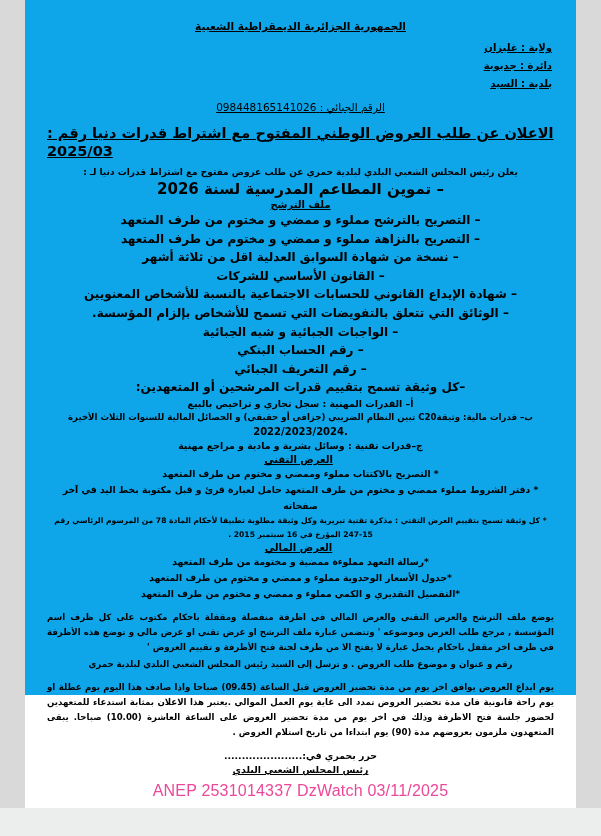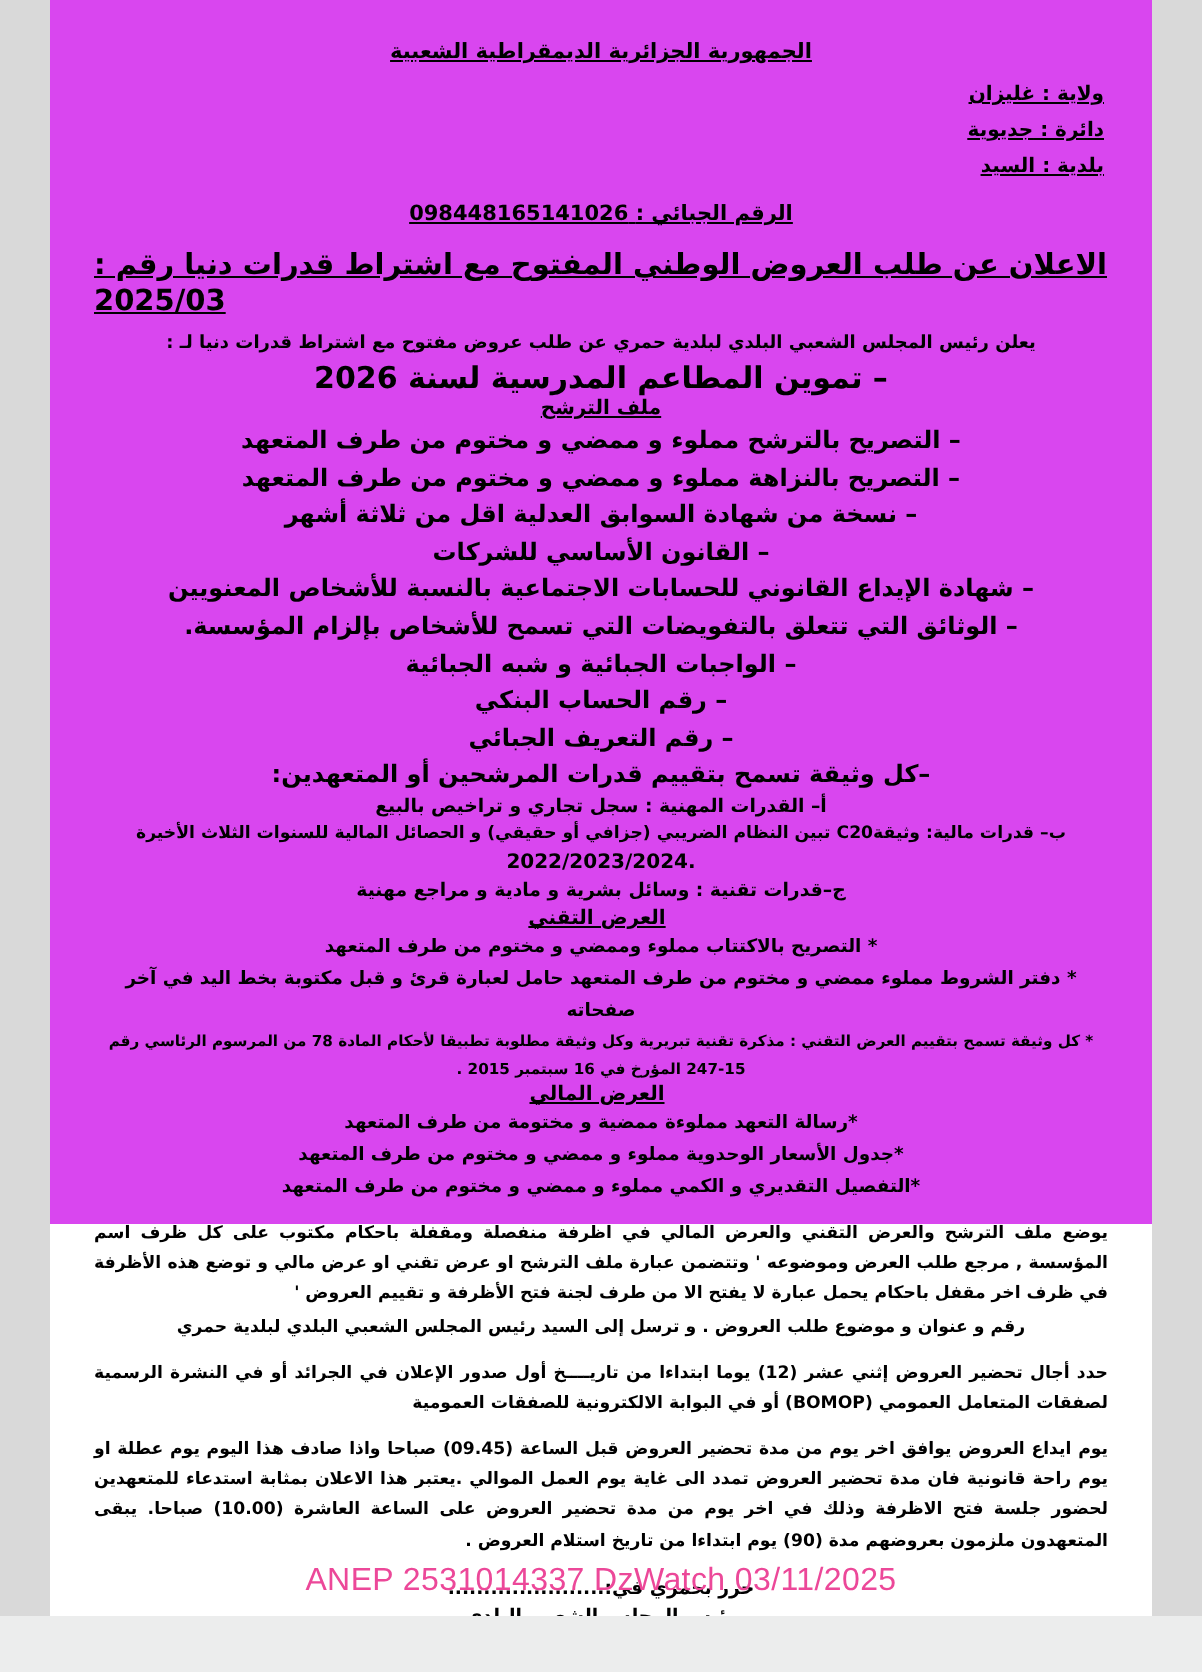--- a/index.html
+++ b/index.html
@@ -18,22 +18,22 @@
     margin: 0 auto;
     background: #ffffff;
     overflow: hidden;
     box-sizing: border-box;
   }
   .sheet {
     position: absolute;
     top: 0;
     left: 25px;
     width: 551px;
-    height: 612px;
-    background: #d946ef;
+    height: 695px;
+    background: #0ea5e9;
     box-sizing: border-box;
     padding: 14px 22px 0 22px;
     direction: rtl;
     text-align: right;
     color: #000;
   }
   .edge-l, .edge-r {
     position: absolute;
     top: 0;
     width: 25px;
@@ -69,21 +69,21 @@
   .admin-line {
     font-size: 10px;
     font-weight: 600;
     margin-bottom: 7px;
   }
   .admin-line span.u { text-decoration: underline; }
 
   .fiscal {
     text-align: center;
     font-size: 10.5px;
-    font-weight: 700;
+    font-weight: 400;
     margin-top: 12px;
     text-decoration: underline;
     direction: rtl;
   }
   .fiscal .num { direction: ltr; unicode-bidi: embed; }
 
   
   .main-title {
     text-align: left;
     font-size: 14.5px;
@@ -266,21 +266,20 @@
     <div class="sec-head ind">العرض المالي</div>
     <ul class="star-list">
       <li>*رسالة التعهد مملوءة ممضية و مختومة من طرف المتعهد</li>
       <li>*جدول الأسعار الوحدوية مملوء و ممضي و مختوم من طرف المتعهد</li>
       <li>*التفصيل التقديري و الكمي مملوء و ممضي و مختوم من طرف المتعهد</li>
     </ul>
 
     <div class="block-para">يوضع ملف الترشح والعرض التقني والعرض المالي في اظرفة منفصلة ومقفلة باحكام  مكتوب على كل ظرف اسم المؤسسة , مرجع طلب العرض وموضوعه ' وتتضمن عبارة  ملف الترشح او عرض تقني او عرض مالي و توضع هذه الأظرفة في ظرف اخر مقفل باحكام  يحمل عبارة لا يفتح الا من طرف لجنة  فتح الأظرفة و تقييم العروض '</div>
     <div class="block-para c tight">رقم و عنوان و موضوع طلب العروض . و ترسل إلى السيد رئيس المجلس الشعبي البلدي لبلدية حمري</div>
 
-    <div class="block-para">حدد أجال تحضير العروض إثني عشر (12) يوما ابتداءا من تاريــــخ أول صدور الإعلان في الجرائد أو في النشرة الرسمية لصفقات المتعامل العمومي (BOMOP) أو في البوابة الالكترونية للصفقات العمومية</div>
 
     <div class="block-para">يوم ايداع العروض يوافق اخر يوم من مدة تحضير العروض قبل الساعة (09.45) صباحا واذا صادف هذا اليوم يوم عطلة او يوم راحة قانونية فان مدة تحضير العروض تمدد الى غاية يوم العمل الموالي .يعتبر هذا الاعلان بمثابة استدعاء للمتعهدين لحضور جلسة فتح الاظرفة وذلك في اخر يوم من مدة تحضير العروض على الساعة العاشرة (10.00) صباحا. يبقى المتعهدون ملزمون بعروضهم مدة (90) يوم ابتداءا من تاريخ  استلام العروض .</div>
 
     <div class="sign-wrap">
       <div class="closing">حرر بحمري في:......................</div>
       <div class="sign">رئيس المجلس الشعبي البلدي</div>
     </div>
 
   </div>
 

